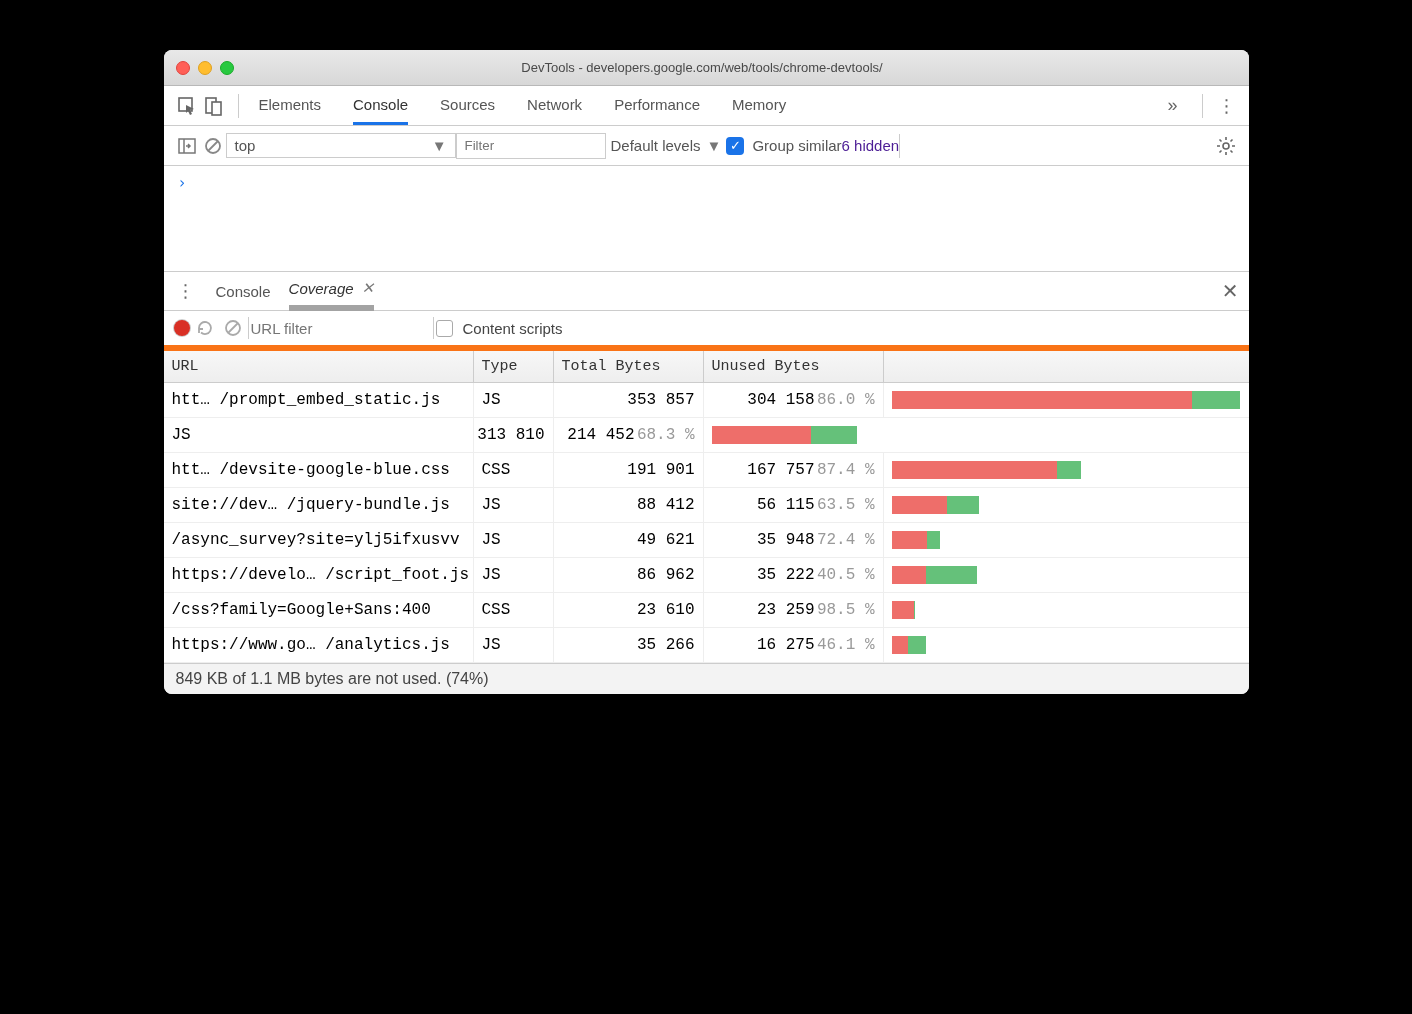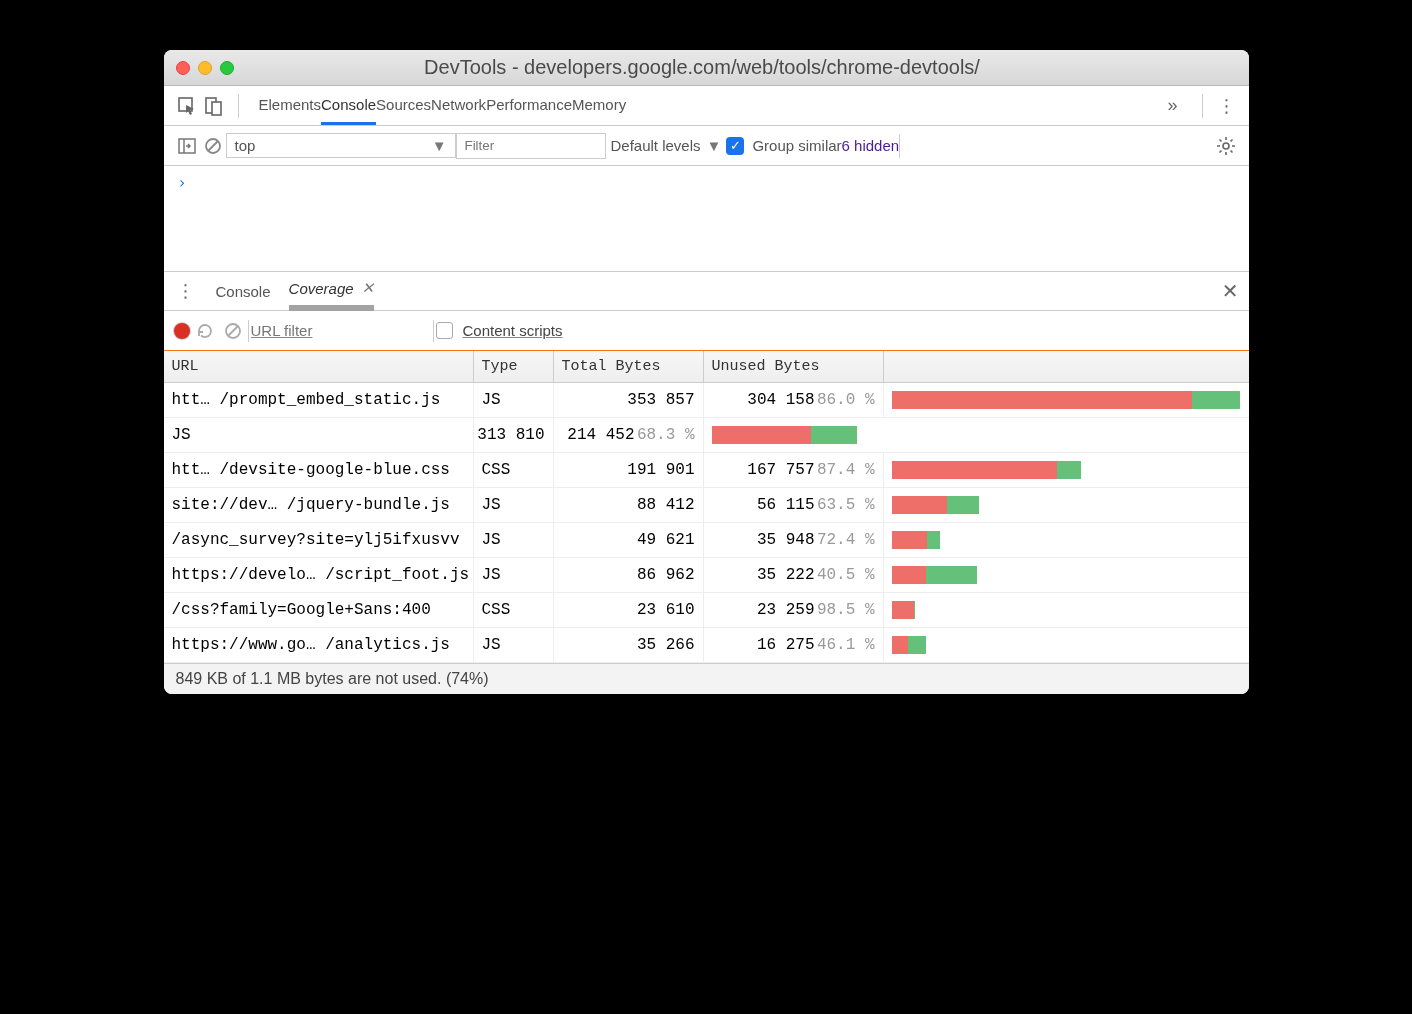--- a/index.html
+++ b/index.html
@@ -35,40 +35,40 @@
 .traffic { display: flex; gap: 8px; }
 .tl { width: 14px; height: 14px; border-radius: 50%; }
 .tl.red { background: #ff5f57; border: 0.5px solid #e0443e; }
 .tl.yellow { background: #ffbd2e; border: 0.5px solid #dea123; }
 .tl.green { background: #28c940; border: 0.5px solid #1aab29; }
 .title {
   position: absolute;
   left: 0; right: 8px;
   text-align: center;
   color: #4a4a4a;
-  font-size: 20px;
+  font-size: 13px;
   pointer-events: none;
 }
 
 
 .tabbar {
   height: 40px;
   border-bottom: 1px solid #ccc;
   display: flex;
   align-items: center;
   padding: 0 10px;
   color: #555;
 }
 .tabbar .divider { width: 1px; height: 24px; background: #ccc; margin: 0 12px; }
 .icon-btn {
   width: 26px; height: 26px;
   display: flex; align-items: center; justify-content: center;
   color: #666;
 }
-.tabs { display: flex; margin-left: 8px; flex: 1; }
+.tabs { display: flex; gap: 32px; margin-left: 8px; flex: 1; }
 .tab { color: #555; cursor: pointer; padding: 9px 0; }
 .tab.active { color: #333; border-bottom: 3px solid #1a73e8; }
 .more-tabs { color: #666; margin-right: 12px; font-size: 18px; }
 .kebab { width: 24px; text-align: center; color: #666; font-size: 18px; letter-spacing: 0; }
 
 
 .console-controls {
   height: 40px;
   border-bottom: 1px solid #ccc;
   display: flex;
@@ -115,24 +115,23 @@
   padding: 0 10px;
   gap: 18px;
 }
 .drawer-tab { color:#555; padding: 8px 0; display:flex; align-items:center; gap:8px;}
 .drawer-tab.active { color:#333; border-bottom: 6px solid #a3a3a3; font-style: italic; }
 .drawer-close { margin-left:auto; color:#666; font-size:20px;}
 
 
 .cov-toolbar {
   height: 40px;
-  border-bottom: 1px solid #f97316;
+  border-bottom: 6px solid #f97316;
   display:flex; align-items:center; padding:0 10px; gap:2px;
   color:#888;
-  text-decoration:underline;
 }
 .record-dot { width:16px; height:16px; border-radius:50%; background:#d93025; box-shadow:0 0 0 1px rgba(0,0,0,0.2);}
 .url-filter { color:#888; border:none; outline:none; width:180px; font-size:15px;}
 .cov-toolbar .divider { width:1px; height:22px; background:#ccc; }
 .cb-empty { width:17px; height:17px; border:1px solid #aaa; border-radius:3px; display:inline-block;}
 
 
 .table-head, .row {
   display:grid;
   grid-template-columns: 310px 80px 150px 180px 1fr;

